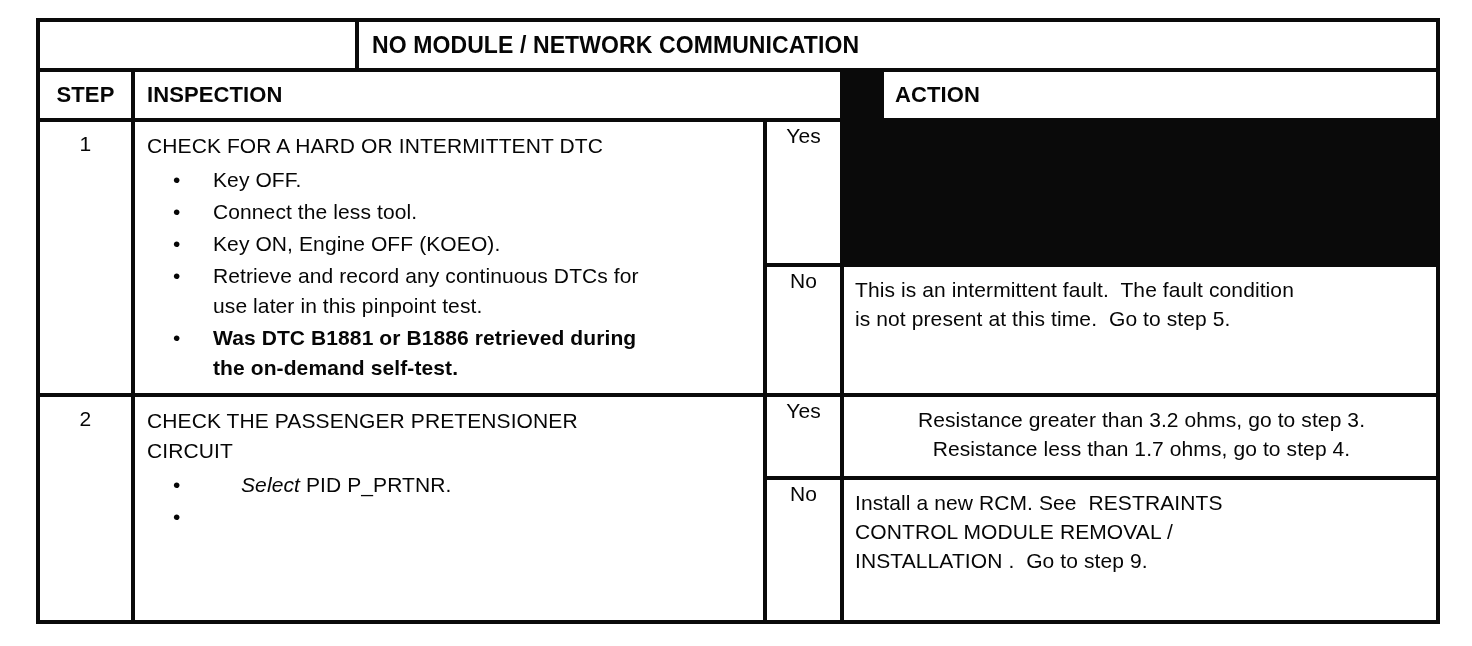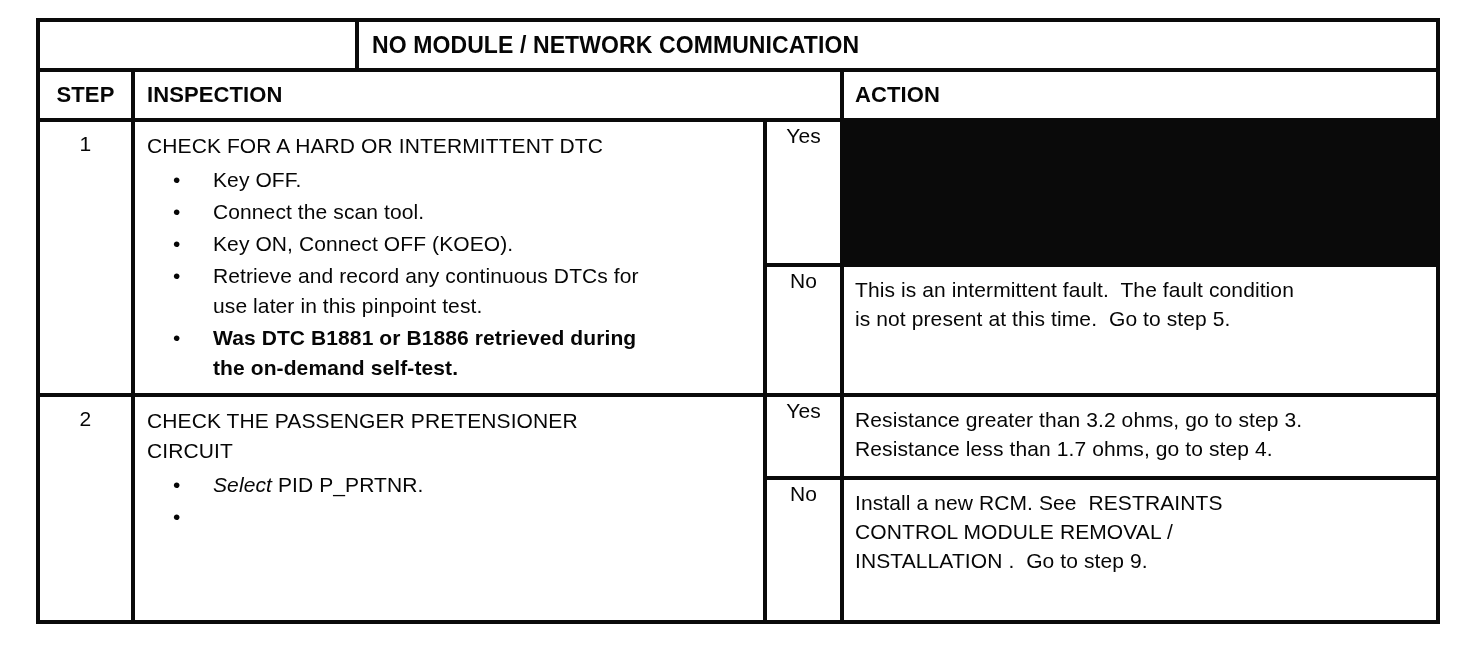--- a/index.html
+++ b/index.html
@@ -24,31 +24,31 @@
     padding: 4px;
     background: #0a0a0a;
   }
   .cell { background: #ffffff; box-sizing: border-box; }
 
   
   .c-title-empty { grid-area: 1 / 1 / 2 / 3; }
   .c-title       { grid-area: 1 / 3 / 2 / 6; }
   .c-h-step      { grid-area: 2 / 1 / 3 / 2; justify-content: center; }
   .c-h-insp      { grid-area: 2 / 2 / 3 / 5; padding-left: 12px; }
-  .c-h-action    { grid-area: 2 / 5 / 3 / 6; padding-left: 11px; }
+  .c-h-action    { grid-area: 2 / 5 / 3 / 6; padding-left: 11px; margin-left: 40px; }
   .c-r1-step     { grid-area: 3 / 1 / 5 / 2; }
   .c-r1-insp     { grid-area: 3 / 2 / 5 / 4; }
   .c-r1-yes      { grid-area: 3 / 4 / 4 / 5; }
   .c-r1-yesact   { grid-area: 3 / 5 / 4 / 6; }
   .c-r1-no       { grid-area: 4 / 4 / 5 / 5; }
   .c-r1-noact    { grid-area: 4 / 5 / 5 / 6; }
   .c-r2-step     { grid-area: 5 / 1 / 7 / 2; }
   .c-r2-insp     { grid-area: 5 / 2 / 7 / 4; }
   .c-r2-yes      { grid-area: 5 / 4 / 6 / 5; }
-  .c-r2-yesact   { grid-area: 5 / 5 / 6 / 6; }
+  .c-r2-yesact   { grid-area: 5 / 5 / 6 / 6; text-align: center; }
   .c-r2-no       { grid-area: 6 / 4 / 7 / 5; }
   .c-r2-noact    { grid-area: 6 / 5 / 7 / 6; }
 
   
   .c-title {
     font-weight: bold;
     font-size: 23px;
     display: flex;
     align-items: center;
     padding-left: 13px;
@@ -83,21 +83,21 @@
     padding-top: 2px;
     font-size: 21px;
   }
   .action {
     padding: 8px 8px 0 11px;
     font-size: 21px;
     line-height: 29px;
     white-space: pre-wrap;
   }
   .bold { font-weight: bold; }
-  .italic { font-style: italic; }
+  .italic { font-style: italic; margin-left: 28px; }
 </style>
 </head>
 <body>
 
 <div class="page">
   <div class="doc-table">
 
     <div class="cell c-title-empty"></div>
     <div class="cell c-title">NO MODULE / NETWORK COMMUNICATION</div>
 
@@ -108,25 +108,25 @@
     <div class="cell stepnum c-r1-step">1</div>
     <div class="cell insp c-r1-insp">
       <div class="insp-heading">CHECK FOR A HARD OR INTERMITTENT DTC</div>
       <div class="bullets">
         <div class="bullet">
           <span class="dot">•</span>
           <span class="btext">Key OFF.</span>
         </div>
         <div class="bullet">
           <span class="dot">•</span>
-          <span class="btext">Connect the scan tool.</span>
+          <span class="btext">Connect the less tool.</span>
         </div>
         <div class="bullet">
           <span class="dot">•</span>
-          <span class="btext">Key ON, Connect OFF (KOEO).</span>
+          <span class="btext">Key ON, Engine OFF (KOEO).</span>
         </div>
         <div class="bullet">
           <span class="dot">•</span>
           <span class="btext">Retrieve and record any continuous DTCs for
 use later in this pinpoint test.</span>
         </div>
         <div class="bullet">
           <span class="dot">•</span>
           <span class="btext bold">Was DTC B1881 or B1886 retrieved during
 the on-demand self-test.</span>

